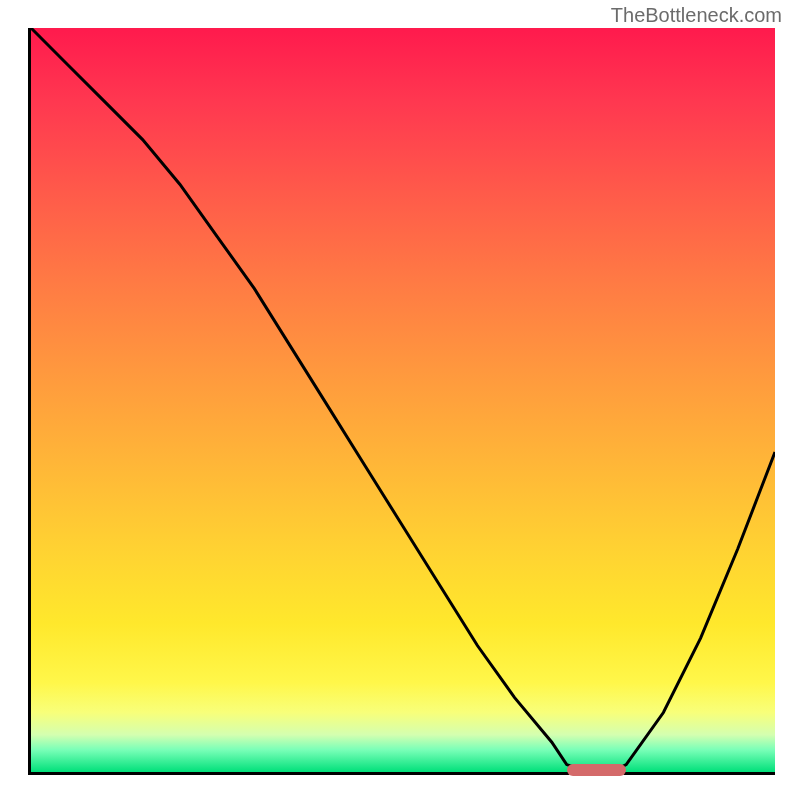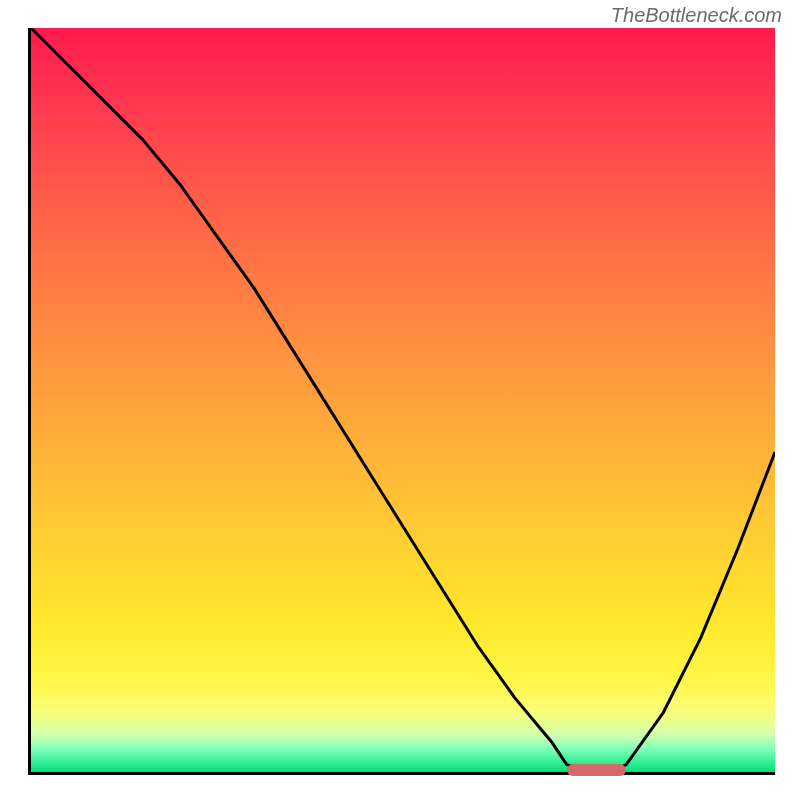--- a/index.html
+++ b/index.html
@@ -16,21 +16,20 @@
     height: 800px;
   }
   .watermark {
     position: absolute;
     top: 4px;
     right: 18px;
     font-size: 20px;
     color: #6b6b6b;
     font-family: Arial, sans-serif;
     z-index: 10;
-    font-style: italic;
   }
   .plot-area {
     position: absolute;
     left: 28px;
     top: 28px;
     width: 744px;
     height: 744px;
     border-left: 3px solid #000;
     border-bottom: 3px solid #000;
   }

